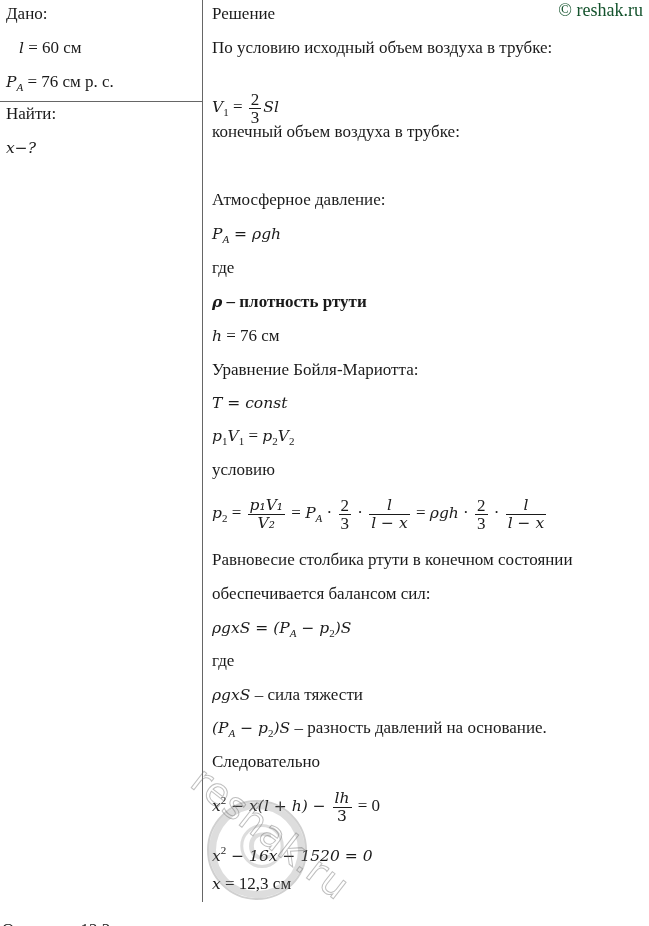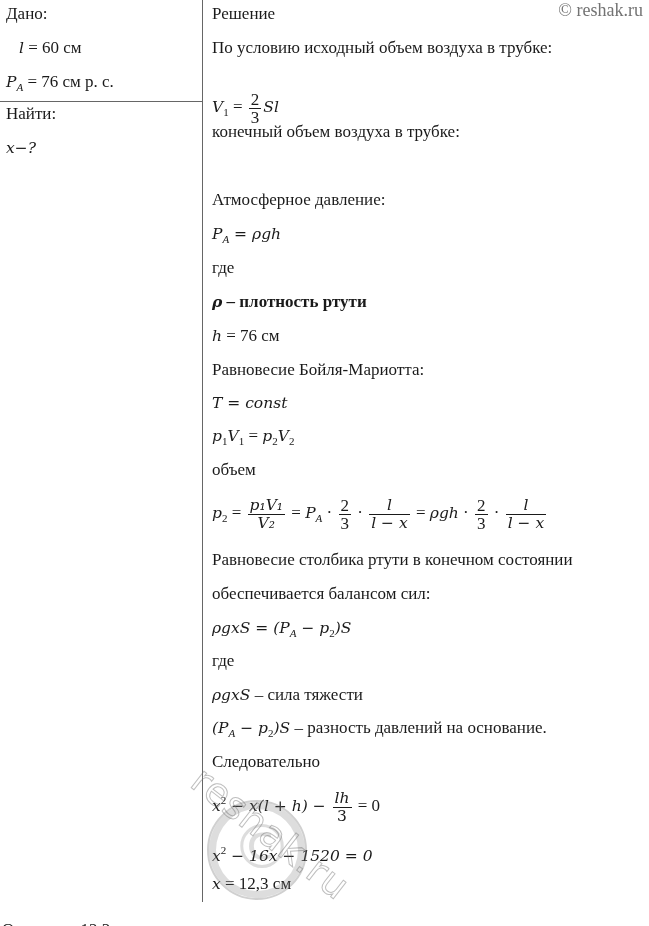--- a/index.html
+++ b/index.html
@@ -19,21 +19,21 @@
   .m { font-style: italic; font-family: "DejaVu Serif", serif; font-size: 15.5px; }
   .sub { font-size: 11px; vertical-align: -4px; font-style: normal; }
   .subi { font-size: 11px; vertical-align: -4px; font-style: italic; }
   .sup { font-size: 11px; vertical-align: 7px; font-style: normal; }
   .up { font-style: normal; }
   .frac { display: inline-block; vertical-align: middle; text-align: center; margin: 0 2px; }
   .frac .num { display: block; padding: 0 2px; line-height: 17px; }
   .frac .den { display: block; padding: 0 2px; border-top: 1px solid #1a1a1a; line-height: 17px; }
   .watermark-top {
     position: absolute; right: 6px; top: 0px;
-    font-family: "Liberation Serif", serif; font-size: 18px; color: #737373;
+    font-family: "Liberation Serif", serif; font-size: 18px; color: #14532d;
   }
   .wm-ring {
     position: absolute; left: 207px; top: 800px; width: 96px; height: 96px;
     border-radius: 50%; border: 2px solid rgba(120,120,120,0.35);
     box-shadow: inset 0 0 0 5px rgba(255,255,255,0), inset 0 0 0 7px rgba(120,120,120,0.25);
   }
   .wm-c {
     position: absolute; left: 232px; top: 812px;
     font-family: "DejaVu Sans", sans-serif; font-size: 60px; color: rgba(120,120,120,0.25);
   }
@@ -81,28 +81,28 @@
   </div>
 
   <div class="t" style="left:212px; top:258px;">где</div>
   <div class="t" style="left:212px; top:292px;font-weight:bold;">
     <span class="m">ρ</span><span> – плотность ртути</span>
   </div>
   <div class="t" style="left:212px; top:326px;">
     <span class="m">h</span><span> = 76 см</span>
   </div>
 
-  <div class="t" style="left:212px; top:360px;">Равновесие Бойля-Мариотта:</div>
+  <div class="t" style="left:212px; top:360px;">Уравнение Бойля-Мариотта:</div>
   <div class="t m" style="left:212px; top:393px;">T = const</div>
 
   <div class="t" style="left:212px; top:426px;">
     <span class="m">p</span><span class="sub">1</span><span class="m">V</span><span class="sub">1</span><span> = </span><span class="m">p</span><span class="sub">2</span><span class="m">V</span><span class="sub">2</span>
   </div>
 
-  <div class="t" style="left:212px; top:460px;">объем</div>
+  <div class="t" style="left:212px; top:460px;">условию</div>
 
   <div class="t" style="left:212px; top:497px;">
     <span class="m">p</span><span class="sub">2</span><span> = </span><span class="frac m"><span class="num">p₁V₁</span><span class="den">V₂</span></span><span> = </span><span class="m">P</span><span class="subi">A</span><span> · </span><span class="frac"><span class="num">2</span><span class="den">3</span></span><span> · </span><span class="frac m"><span class="num">l</span><span class="den">l − x</span></span><span> = </span><span class="m">ρgh</span><span> · </span><span class="frac"><span class="num">2</span><span class="den">3</span></span><span> · </span><span class="frac m"><span class="num">l</span><span class="den">l − x</span></span>
   </div>
 
   <div class="t" style="left:212px; top:550px;">Равновесие столбика ртути в конечном состоянии</div>
   <div class="t" style="left:212px; top:584px;">обеспечивается балансом сил:</div>
 
   <div class="t" style="left:212px; top:618px;">
     <span class="m">ρgxS = (P</span><span class="subi">A</span><span class="m"> − p</span><span class="sub">2</span><span class="m">)S</span>

